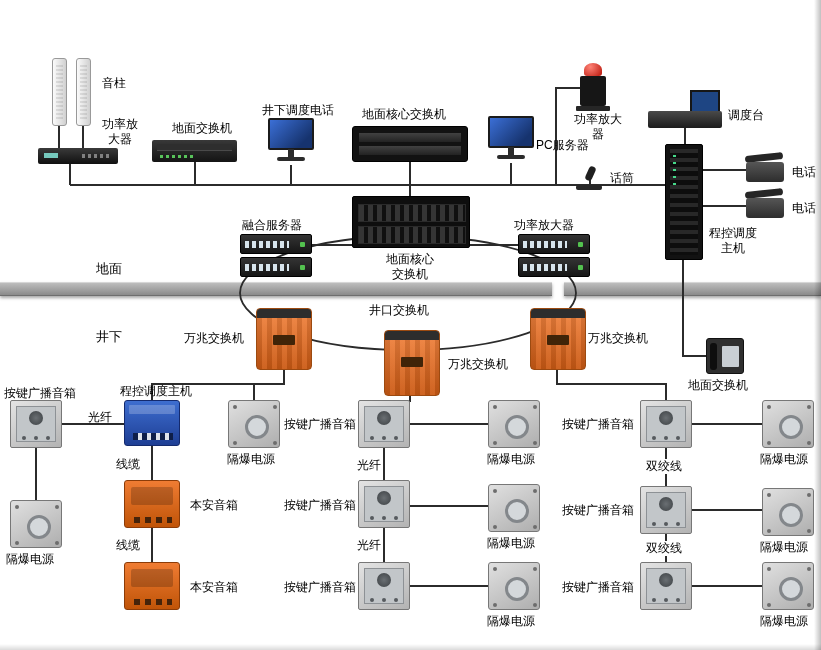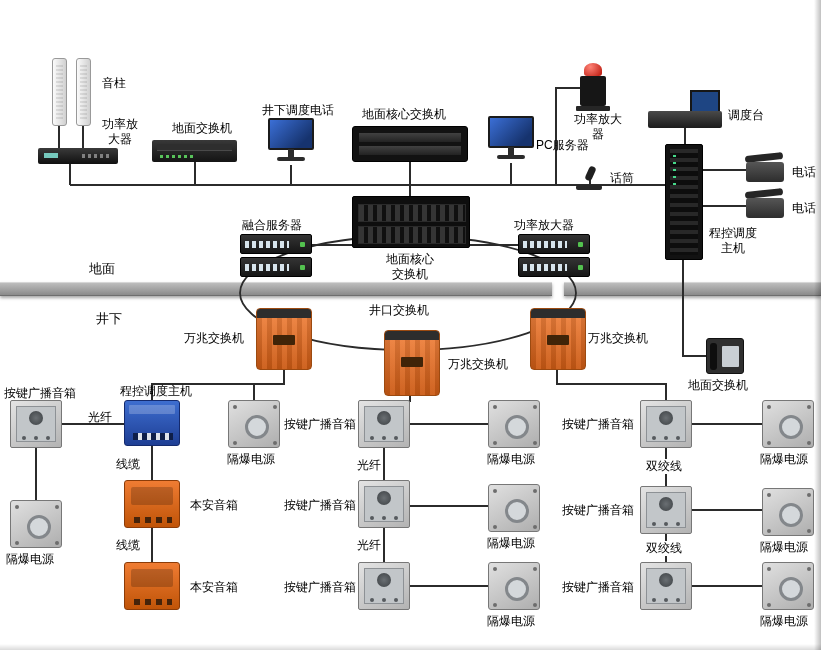--- a/index.html
+++ b/index.html
@@ -222,22 +222,22 @@
   <span class="lbl wrap" style="left:572px;top:112px;width:52px">功率放大器</span>
   <span class="lbl" style="left:728px;top:108px">调度台</span>
   <span class="lbl" style="left:610px;top:171px">话筒</span>
   <span class="lbl" style="left:242px;top:218px">融合服务器</span>
   <span class="lbl wrap" style="left:383px;top:252px;width:54px">地面核心交换机</span>
   <span class="lbl" style="left:514px;top:218px">功率放大器</span>
   <span class="lbl wrap" style="left:706px;top:226px;width:54px">程控调度主机</span>
   <span class="lbl" style="left:792px;top:165px">电话</span>
   <span class="lbl" style="left:792px;top:201px">电话</span>
 
-  <span class="lbl zone" style="left:89px;top:261px">地面</span>
-  <span class="lbl zone" style="left:96px;top:311px">井下</span>
+  <span class="lbl zone" style="left:96px;top:261px">地面</span>
+  <span class="lbl zone" style="left:96px;top:329px">井下</span>
 
   <span class="lbl bgw" style="left:368px;top:303px">井口交换机</span>
   <span class="lbl" style="left:184px;top:331px">万兆交换机</span>
   <span class="lbl" style="left:448px;top:357px">万兆交换机</span>
   <span class="lbl" style="left:588px;top:331px">万兆交换机</span>
   <span class="lbl" style="left:688px;top:378px">地面交换机</span>
 
   <span class="lbl" style="left:4px;top:386px">按键广播音箱</span>
   <span class="lbl" style="left:88px;top:410px">光纤</span>
   <span class="lbl" style="left:120px;top:384px">程控调度主机</span>

